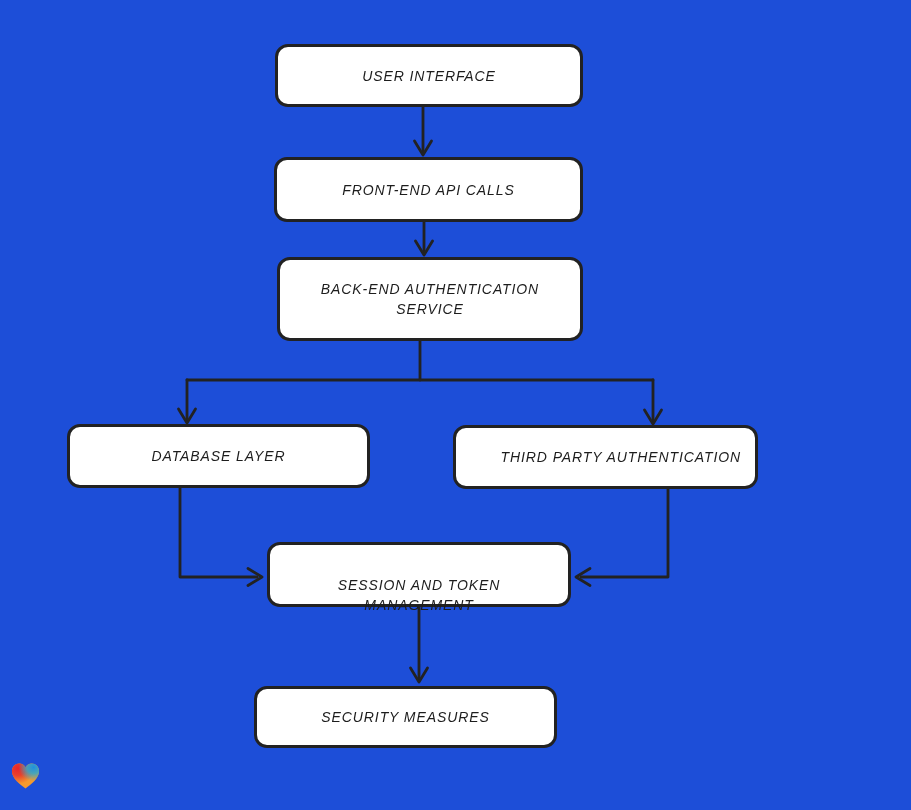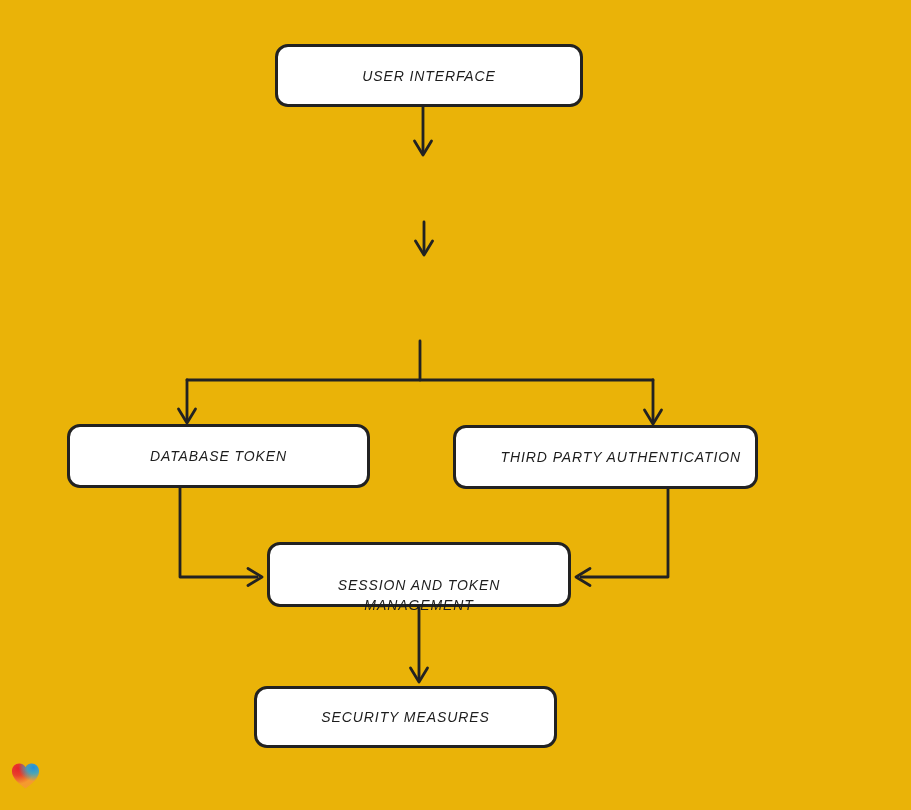--- a/index.html
+++ b/index.html
@@ -4,21 +4,21 @@
 <style>
   html, body {
     margin: 0;
     padding: 0;
     background: #ffffff;
   }
   .canvas {
     position: relative;
     width: 911px;
     height: 810px;
-    background: #eab308;
+    background: #1d4ed8;
     overflow: hidden;
     font-family: "Liberation Sans", sans-serif;
   }
   svg.edges {
     position: absolute;
     left: 0;
     top: 0;
     z-index: 1;
   }
   .node {
@@ -106,24 +106,30 @@
     <g>
       <path d="M419 607 L419 679"></path>
       <path d="M410.5 668 L419 682 L427.5 668"></path>
     </g>
   </svg>
 
   <div class="node" id="n1">
     <span class="label">USER INTERFACE</span>
   </div>
 
+  <div class="node" id="n2">
+    <span class="label">FRONT-END API CALLS</span>
+  </div>
 
+  <div class="node" id="n3">
+    <span class="label">BACK-END AUTHENTICATION SERVICE</span>
+  </div>
 
   <div class="node" id="n4">
-    <span class="label">DATABASE TOKEN</span>
+    <span class="label">DATABASE LAYER</span>
   </div>
 
   <div class="node" id="n5">
     <span class="label">THIRD PARTY AUTHENTICATION</span>
   </div>
 
   <div class="node" id="n6">
     <span class="label">SESSION AND TOKEN MANAGEMENT</span>
   </div>
 

